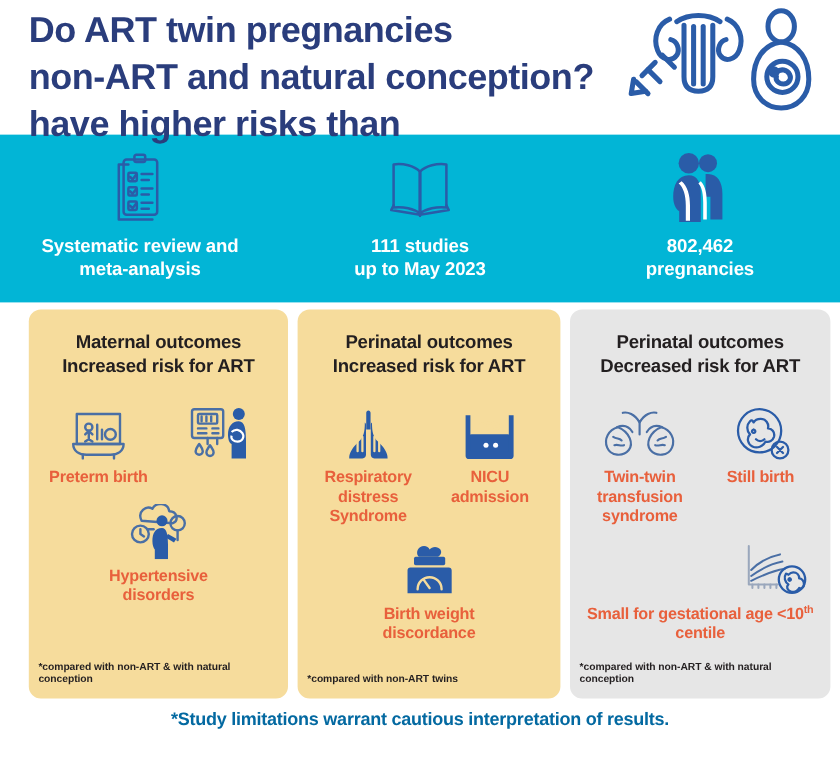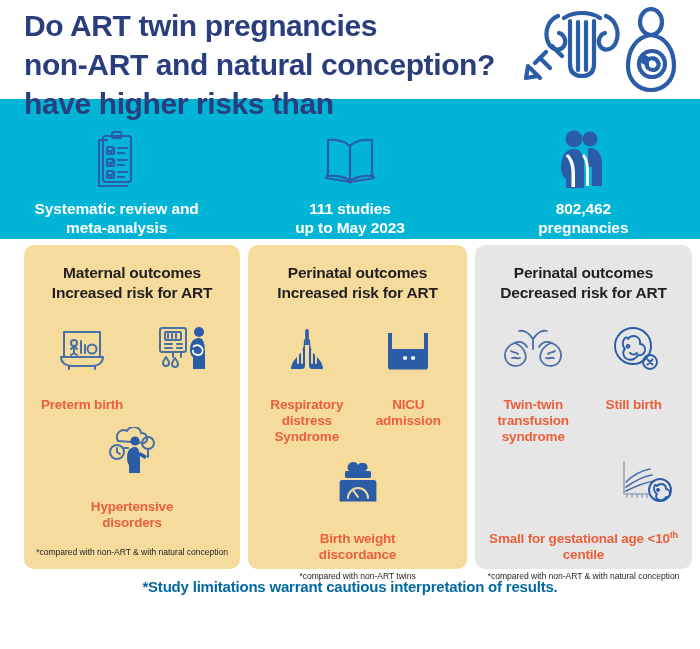--- a/index.html
+++ b/index.html
@@ -11,21 +11,21 @@
     width: 700px;
     height: 649px;
     font-family: "Liberation Sans", sans-serif;
     overflow: hidden;
     position: relative;
   }
 
   
   .header {
     position: relative;
-    height: 99px;
+    height: 112px;
     background: #ffffff;
     box-sizing: border-box;
     padding: 6px 0 0 24px;
   }
   .header-title {
     color: #2A3D7C;
     font-size: 30px;
     line-height: 1.30;
     font-weight: bold;
     letter-spacing: -0.4px;
@@ -41,21 +41,21 @@
     height: 92px;
   }
 
   
   .stats-band {
     background: #02B5D6;
     height: 140px;
     display: flex;
     align-items: flex-start;
     justify-content: space-around;
-    padding-top: 28px;
+    padding-top: 12px;
     box-sizing: border-box;
   }
   .stat {
     flex: 1;
     display: flex;
     flex-direction: column;
     align-items: center;
     justify-content: flex-start;
   }
   .stat-icon {
@@ -131,33 +131,31 @@
     margin-bottom: 6px;
   }
   .item-label {
     color: #E8603C;
     font-weight: bold;
     font-size: 13.5px;
     line-height: 1.18;
     text-align: center;
     letter-spacing: -0.2px;
     padding: 0 2px;
-    margin-top: 20px;
   }
   .item-label sup {
     font-size: 9px;
     vertical-align: super;
     line-height: 0;
   }
 
   .card-note {
     color: #231F20;
-    font-weight: normal;
+    font-weight: bold;
     font-size: 8.6px;
-    text-align: center;
     letter-spacing: -0.05px;
     padding-bottom: 6px;
   }
 
   
   .footer {
     height: 35px;
     display: flex;
     align-items: center;
     justify-content: center;

